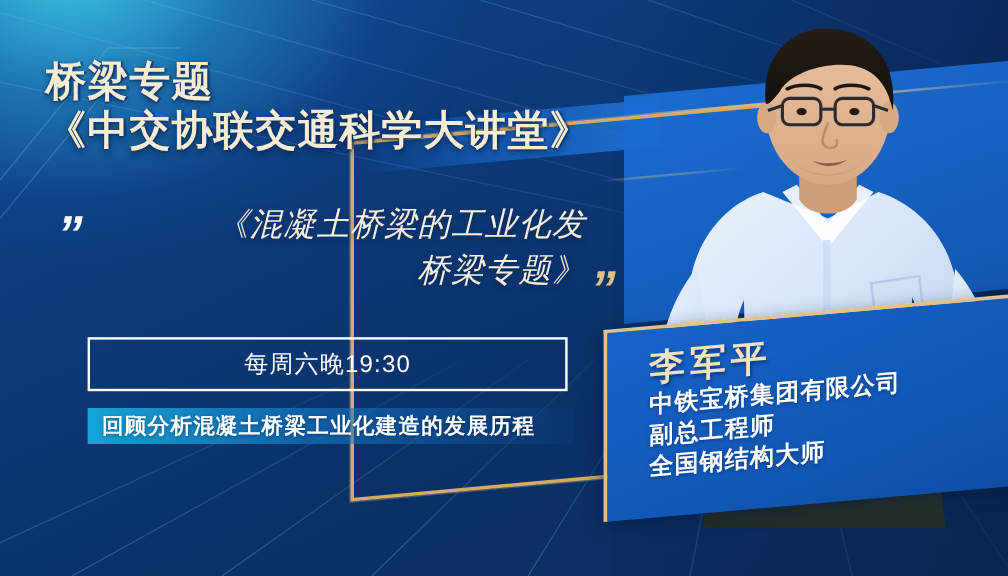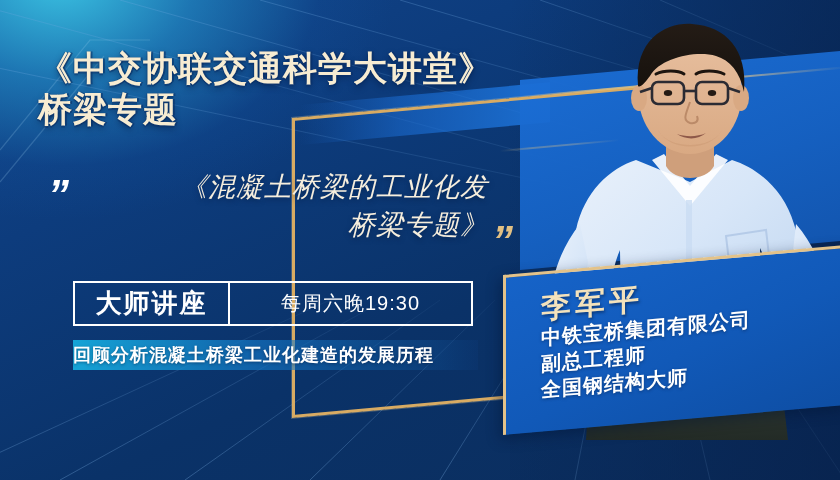--- a/index.html
+++ b/index.html
@@ -97,21 +97,21 @@
     font-size:20px; font-weight:400; color:#ffffff; letter-spacing:1px;
   }
 
   
   .banner {
     position:absolute; left:73px; top:340px; width:405px; height:30px;
     background:linear-gradient(90deg, rgba(22,170,220,.95) 0%, rgba(20,120,200,.65) 45%, rgba(15,70,150,.12) 100%);
     display:flex; align-items:center; z-index:6;
   }
   .banner-text {
-    font-size:18px; font-weight:bold; color:#ffffff; letter-spacing:1px;
+    padding-left:12px; font-size:18px; font-weight:bold; color:#ffffff; letter-spacing:1px;
     text-shadow:0 1px 3px rgba(4,24,60,.5);
   }
 
   
   .person { position:absolute; left:540px; top:10px; width:300px; height:430px; z-index:5; }
   .person svg { display:block; width:300px; height:430px; }
 
   
   .speaker-panel {
     position:absolute; left:503px; top:275px; width:345px; height:160px; z-index:7;
@@ -282,35 +282,34 @@
   <div class="speaker-panel">
     <div class="speaker-inner">
       <div class="speaker-name">李军平</div>
       <div class="speaker-line">中铁宝桥集团有限公司</div>
       <div class="speaker-line">副总工程师</div>
       <div class="speaker-line">全国钢结构大师</div>
     </div>
   </div>
 
   <div class="title-block">
+    <div class="title-line">桥梁专题</div>
     <div class="title-line">《中交协联交通科学大讲堂》</div>
-    <div class="title-line">桥梁专题</div>
   </div>
 
   <div class="subtitle-wrap">
     <span class="q-open">”</span>
     <div class="subtitle">
       <div>《混凝土桥梁的工业化发</div>
       <div>桥梁专题》</div>
     </div>
     <span class="q-close">”</span>
   </div>
 
   <div class="lecture-box">
-    <div class="lb-left">大师讲座</div>
     <div class="lb-right">每周六晚19:30</div>
   </div>
 
   <div class="banner">
     <div class="banner-text">回顾分析混凝土桥梁工业化建造的发展历程</div>
   </div>
 
 </div>
 
 </body></html>

